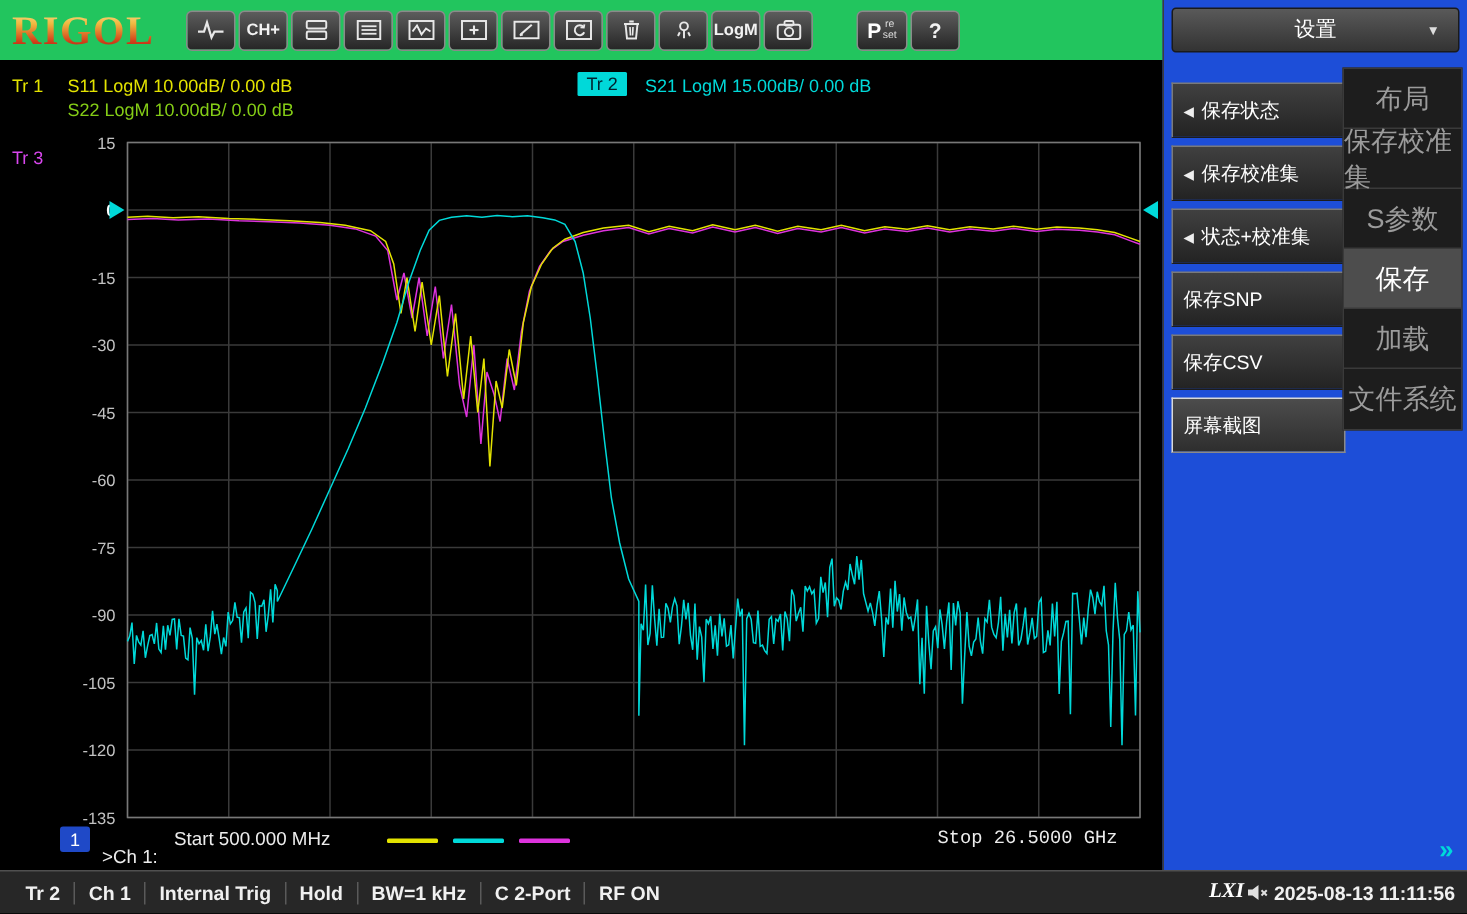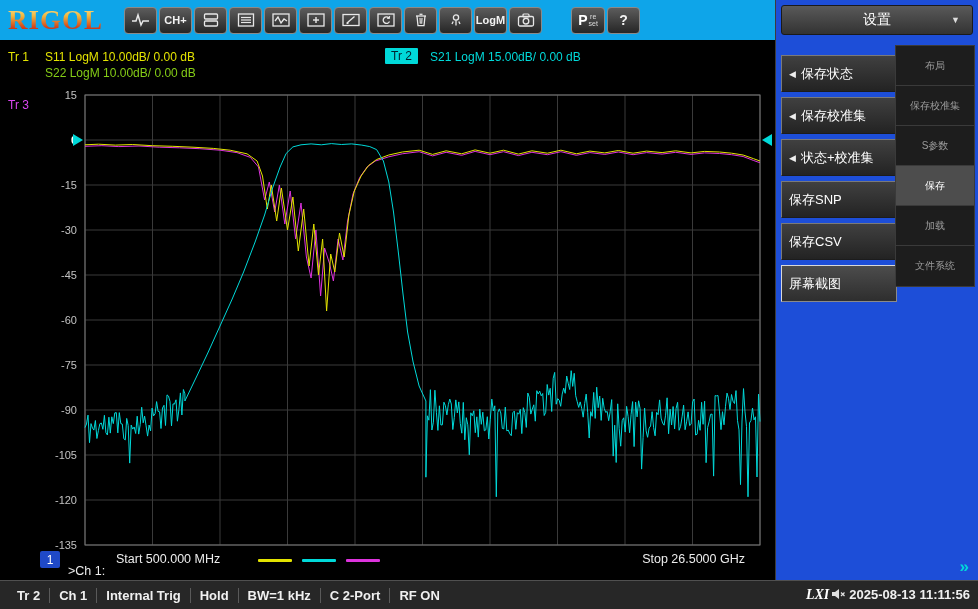--- a/index.html
+++ b/index.html
@@ -1,20 +1,20 @@
 <!DOCTYPE html>
 <html><head>
 <meta charset="utf-8">
 <style>
   * { margin:0; padding:0; box-sizing:border-box; }
   body { background:#000; font-family:"Liberation Sans", sans-serif; }
   .screen { position:relative; width:978px; height:609px; background:#000; overflow:hidden; }
 
   
-  .topbar { position:absolute; left:0; top:0; width:978px; height:40px; background:#0ea5e9;
+  .topbar { position:absolute; left:0; top:0; width:978px; height:40px; background:#22c55e;
             display:flex; align-items:center; padding-left:8px; }
   .logo { width:108px; font-family:"Liberation Serif", serif; font-weight:bold; font-size:27px;
           letter-spacing:1px; color:#e8a33d; margin-right:8px; }
   @supports (-webkit-background-clip:text) {
     .logo { background:linear-gradient(180deg,#ffe9a0 0%,#f0b840 35%,#d2431a 72%,#a51010 100%);
             -webkit-background-clip:text; background-clip:text; color:transparent; }
   }
   .tbtn { width:33px; height:27px; margin-right:2px; display:flex; align-items:center; justify-content:center;
           background:linear-gradient(180deg,#5c5c5c,#262626); border:1px solid #8a8a8a; border-radius:4px;
           color:#eee; padding:0; cursor:pointer; }
@@ -35,49 +35,49 @@
   .th-tr2t { left:430px; top:10px; }
   .th-tr3  { left:8px;  top:26px; }
   .th-tr3t { left:45px; top:26px; }
 
   .chbadge { position:absolute; left:40px; top:511px; width:20px; height:17px; background:#1f49c7;
              color:#fff; font-size:12px; display:flex; align-items:center; justify-content:center; border-radius:2px; }
   .lg-ch   { position:absolute; left:68px;  top:511px; height:17px; line-height:17px; color:#ececec; font-size:12.5px;margin-top:12px; }
   .lg-start{ position:absolute; left:116px; top:511px; height:17px; line-height:17px; color:#ececec; font-size:12.5px; }
   .swatch  { position:absolute; top:519px; width:34px; height:3px; border-radius:1px; }
   .sw1 { left:258px; } .sw2 { left:302px; } .sw3 { left:346px; }
-  .lg-stop { position:absolute; right:30px; top:511px; height:17px; line-height:17px; color:#ececec; font-size:12.5px; }
+  .lg-stop { position:absolute; right:30px; top:511px; height:17px; line-height:17px; color:#ececec; font-size:12.5px;font-family:Liberation Mono, monospace; }
 
   
   .sidebar { position:absolute; left:775px; top:0; width:203px; height:580px; background:#1d4ed8;
              border-left:1px solid #3c3c3c; }
   .sb-header { position:absolute; left:5px; top:5px; right:5px; height:30px;
                background:linear-gradient(180deg,#595959,#333); border:1px solid #1a1a1a; border-radius:3px;
                color:#fff; font-size:14px; display:flex; align-items:center; justify-content:center; cursor:pointer; }
   .sb-caret { position:absolute; right:12px; font-size:9px; color:#ddd; }
   .menu { position:absolute; left:5px; top:55px; width:116px; }
   .mbtn { height:37px; margin-bottom:5px; background:linear-gradient(180deg,#404040,#232323);
           border:1px solid; border-color:#7a7a7a #1c1c1c #1c1c1c #7a7a7a; color:#fff; font-size:13px;
           display:flex; align-items:center; padding:0 7px; cursor:pointer; }
   .mbtn.sel { border-color:#d8d8d8 #8a8a8a #8a8a8a #d8d8d8; background:linear-gradient(180deg,#4c4c4c,#2e2e2e); }
   .marrow { font-size:9px; margin-right:5px; color:#eee; }
   .tabs { position:absolute; right:3px; top:45px; width:80px; border:1px solid #3a3a3a; background:#1d1d1d; }
-  .tab { height:40px; display:flex; align-items:center; justify-content:center; color:#9b9b9b; font-size:10px;
+  .tab { height:40px; display:flex; align-items:center; justify-content:center; color:#9b9b9b; font-size:18px;
          border-bottom:1px solid #3a3a3a; cursor:pointer; }
   .tab:last-child { border-bottom:none; }
   .tab.active { background:#4d4d4d; color:#fff; }
   .collapse { position:absolute; right:9px; bottom:3px; color:#00d9d9; font-size:17px; font-weight:bold; cursor:pointer; }
 
   
   .statusbar { position:absolute; left:0; top:580px; width:978px; height:29px; background:#272727;
                border-top:1px solid #505050; display:flex; align-items:center; padding:0 8px;
                font-size:13px; color:#f0f0f0; font-weight:bold; }
   .sb-item { padding:0 9px; white-space:nowrap; }
   .sb-item + .sb-item { border-left:1px solid #5a5a5a; }
-  .sb-right { margin-left:auto; display:flex; align-items:flex-start; gap:2px; }
+  .sb-right { margin-left:auto; display:flex; align-items:center; gap:2px; }
   .lxi { font-family:"Liberation Serif", serif; font-style:italic; font-weight:bold; font-size:14px; color:#fff; }
   .ts { font-size:13px; color:#f0f0f0; font-weight:bold; }
 </style>
 </head>
 <body>
 
 <div class="screen">
 
   <header class="topbar">
     <div class="logo">RIGOL</div>

